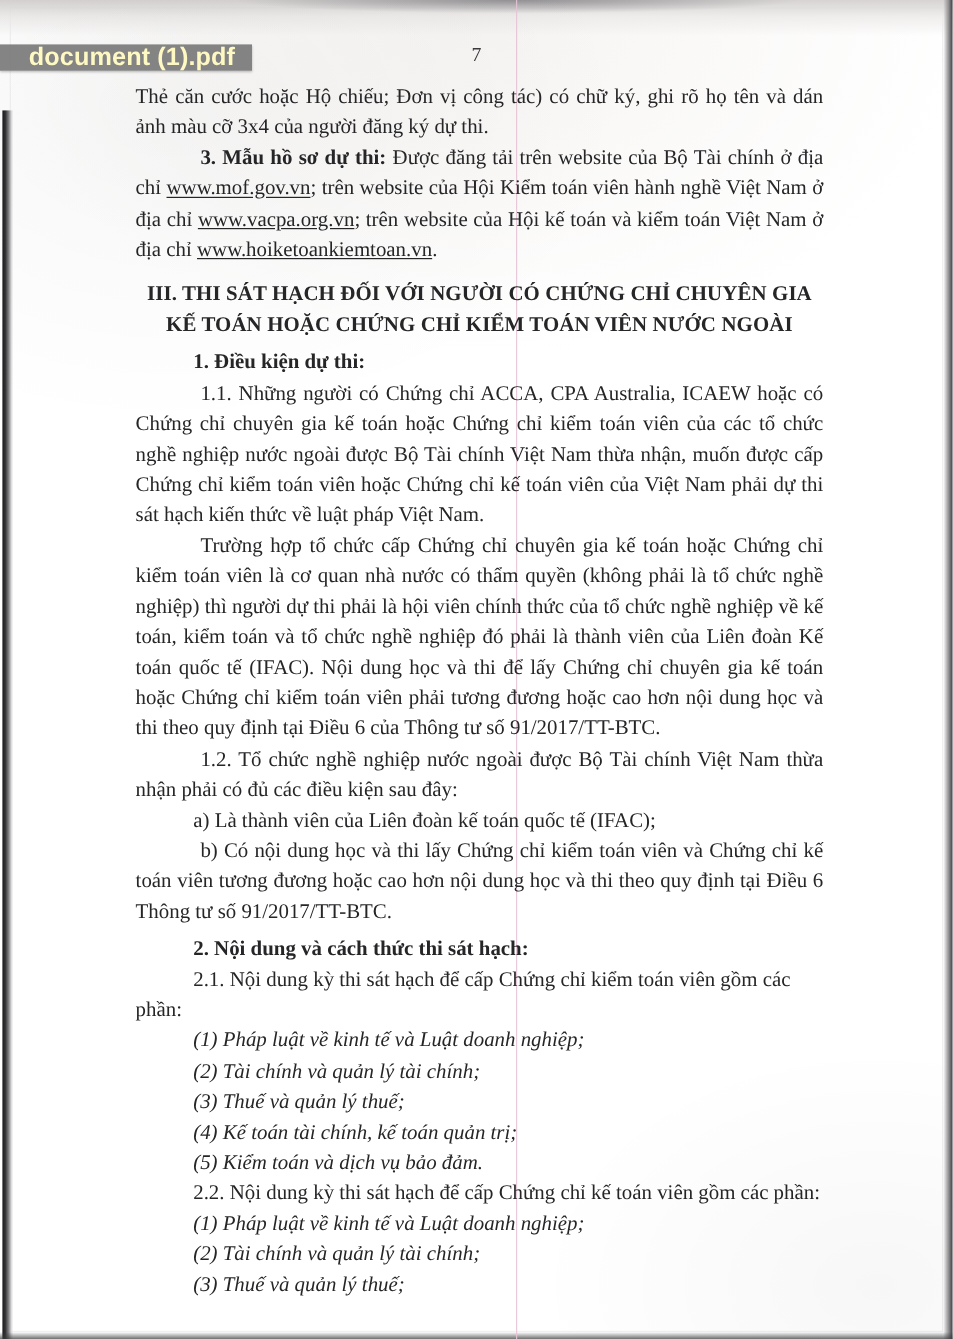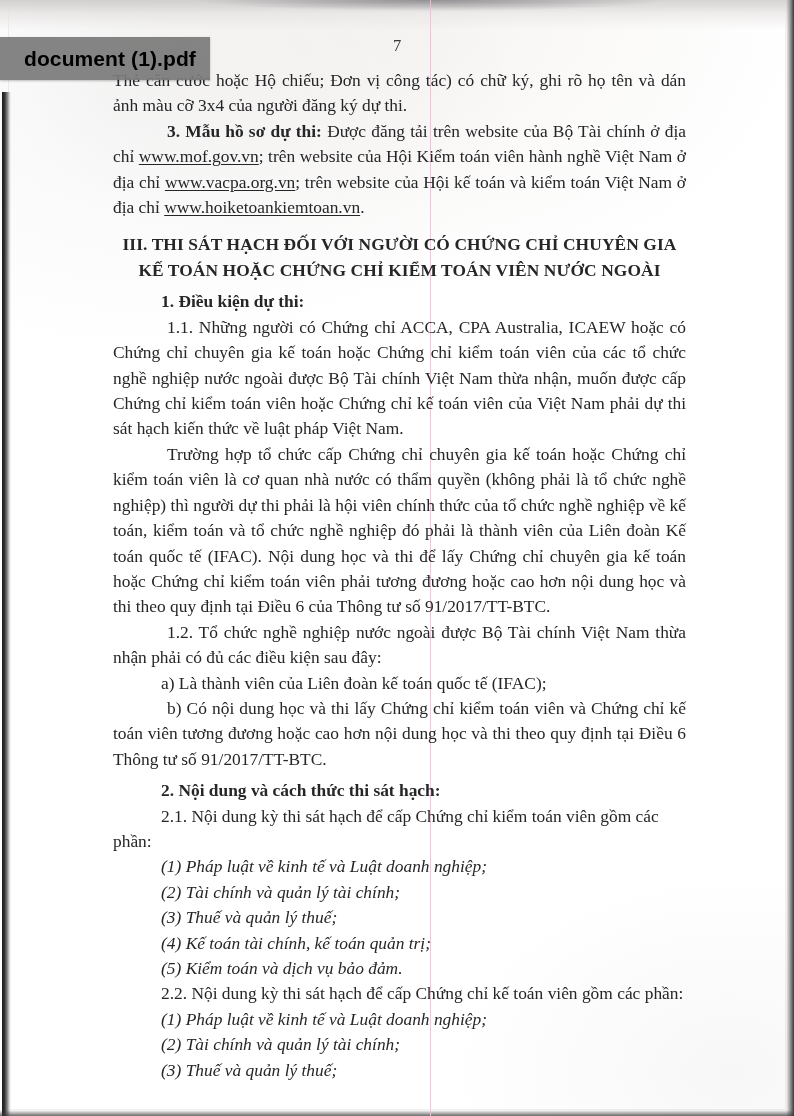--- a/index.html
+++ b/index.html
@@ -89,26 +89,26 @@
     height: 1116px;
     background: #e6c4d6;
     opacity: .9;
   }
 
   
   .file-badge {
     position: absolute;
     left: 0px;
     top: 37px;
-    height: 43px;
+    height: 22px;
     padding: 0 14px 0 24px;
     display: flex;
     align-items: center;
     background: rgba(122,122,122,0.92);
-    color: #000000;
+    color: #fef9c3;
     font-family: "Liberation Sans", "DejaVu Sans", sans-serif;
     font-weight: bold;
     font-size: 21px;
     letter-spacing: .1px;
     white-space: nowrap;
     box-shadow: 0 1px 2px rgba(0,0,0,0.25);
     z-index: 40;
   }
 
   

